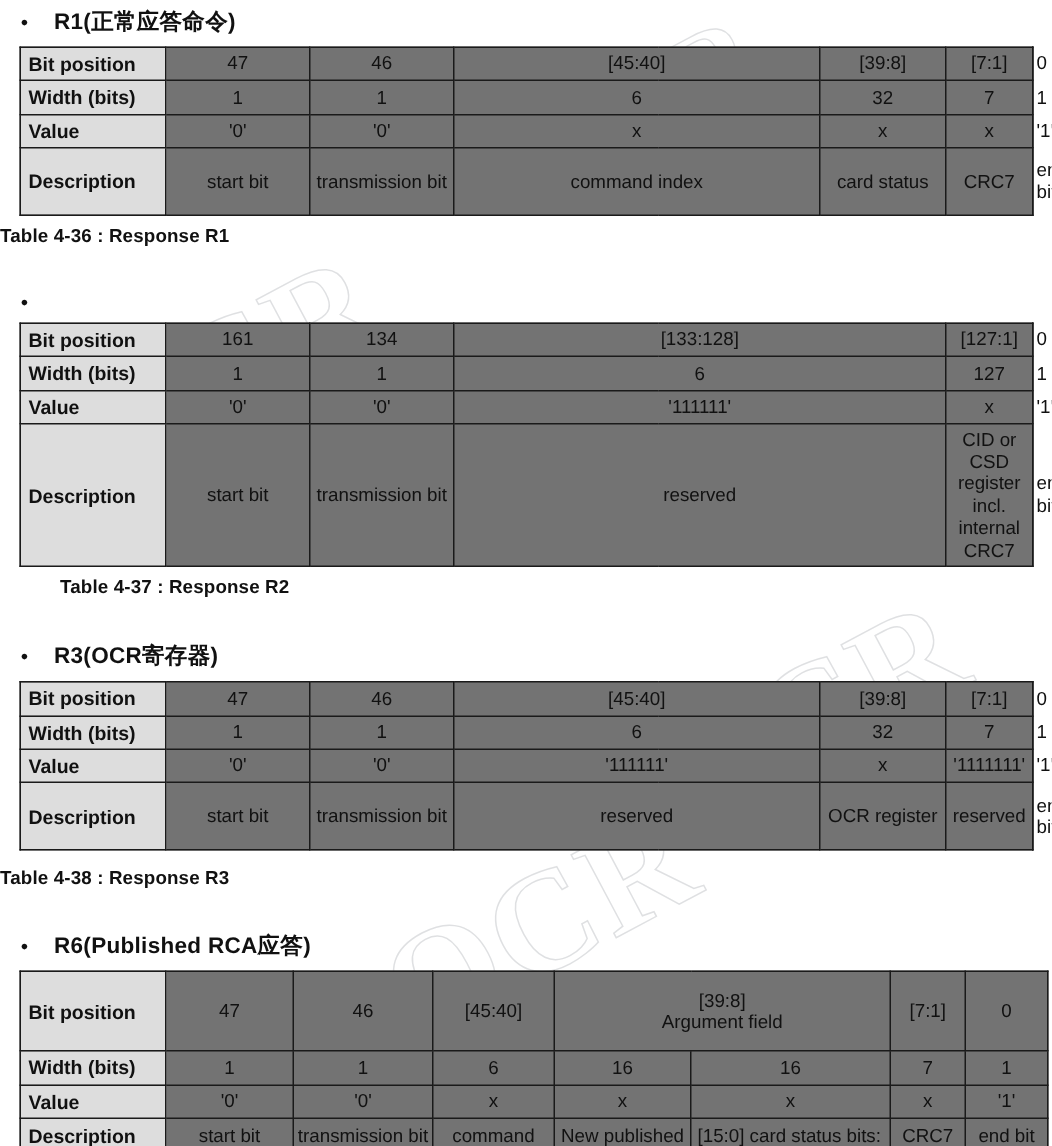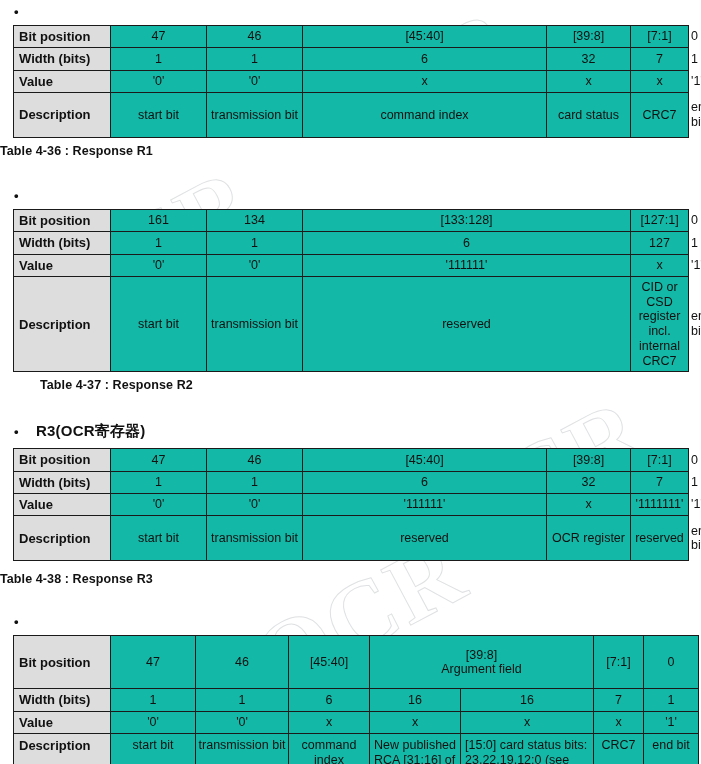--- a/index.html
+++ b/index.html
@@ -63,21 +63,21 @@
     font-size: 13px;
     line-height: 1;
     color: #111;
   }
 
   table.resp {
     border-collapse: collapse;
     table-layout: fixed;
     margin-left: 13px;
     border: 1px solid #1a1a1a;
-    background: #14b8a6;
+    background: #737373;
   }
   table.resp td {
     border: 1px solid #1a1a1a;
     font-size: 12.5px;
     text-align: center;
     vertical-align: middle;
     padding: 3px 2px;
     line-height: 1.18;
     color: #111;
   }
@@ -111,20 +111,21 @@
   <div class="wm-text wm1">OCR</div>
   <div class="wm-text wm2">OCR</div>
   <div class="wm-text wm3">OCR</div>
 </div>
 
 <div class="page">
 
   <div class="section" style="padding-top:5px;">
     <div class="heading">
       <span class="bullet">•</span>
+      <span>R1(正常应答命令)</span>
     </div>
 
     <table class="resp" style="width:675px;margin-top:7px;">
       <colgroup>
         <col style="width:97px">
           <col style="width:96px">
           <col style="width:96px">
         <col style="width:136px">
           <col style="width:108px">
           <col style="width:84px">
@@ -281,20 +282,21 @@
         </tr>
       </tbody>
     </table>
 
     <div class="caption" style="margin-top:11px;">Table 4-38 : Response R3</div>
   </div>
 
   <div class="section" style="padding-top:29px;">
     <div class="heading">
       <span class="bullet">•</span>
+      <span>R6(Published RCA应答)</span>
     </div>
 
     <table class="resp" style="width:675px;margin-top:7px;">
       <colgroup>
         <col style="width:97px">
           <col style="width:85px">
           <col style="width:93px">
         <col style="width:81px">
           <col style="width:91px">
           <col style="width:133px">

